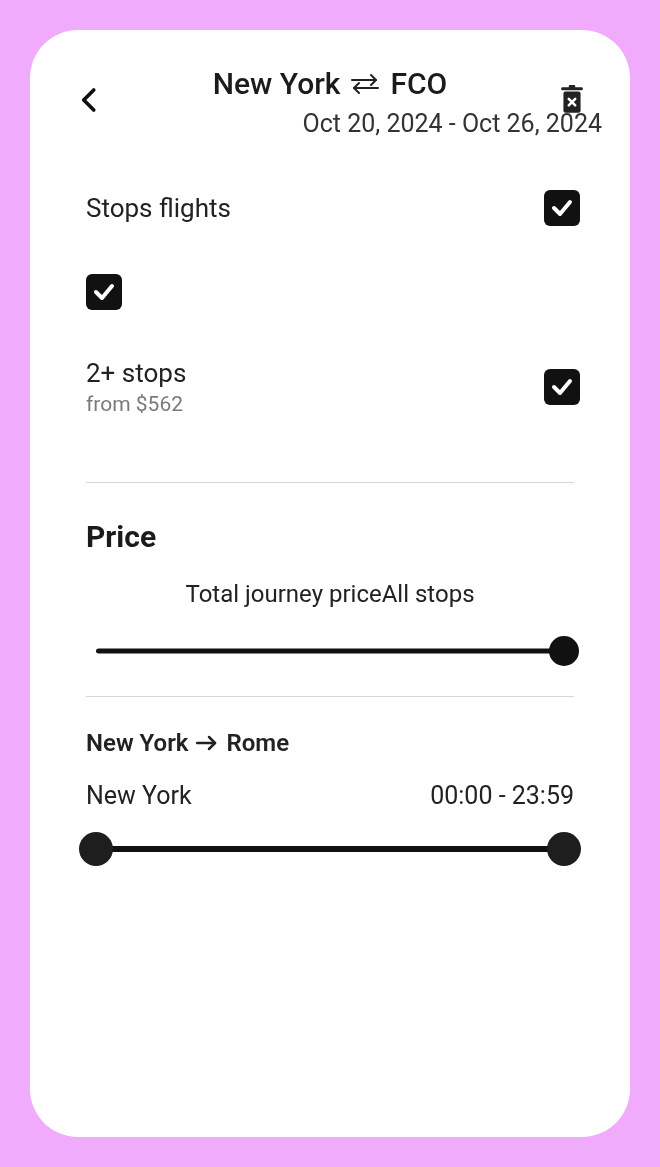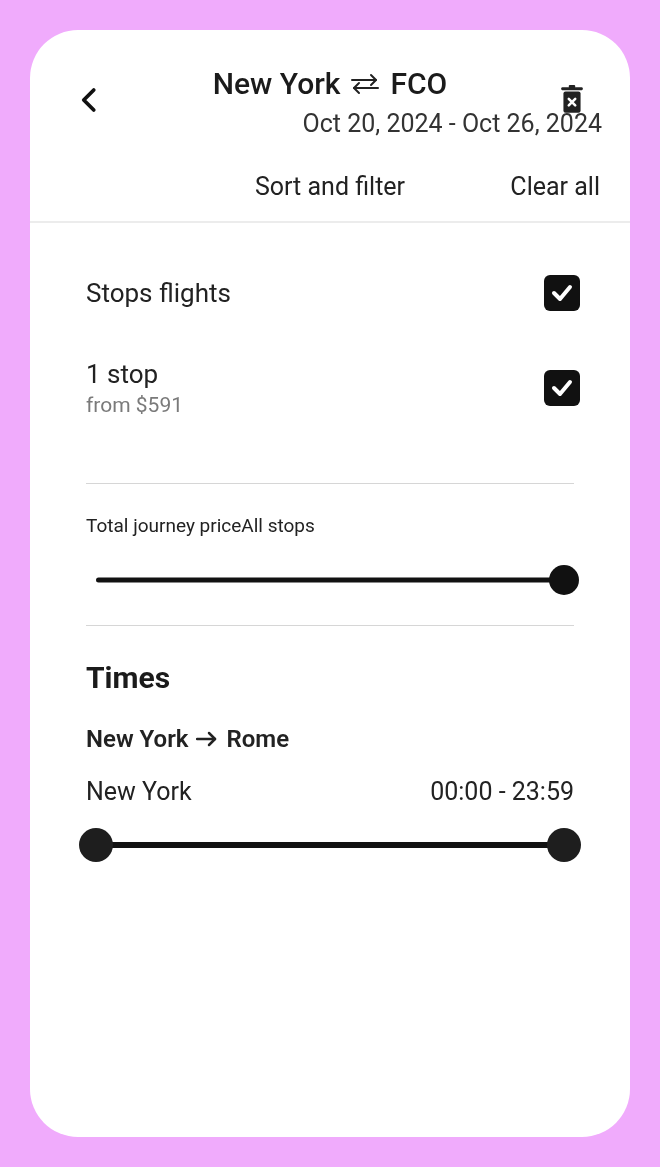--- a/index.html
+++ b/index.html
@@ -129,23 +129,23 @@
   .divider {
     height: 1px;
     background: #d6d6d6;
     margin: 18px 24px 0 24px;
   }
 
   
   .price-block { padding: 12px 0 0 0; }
   .price-row {
     display: flex;
-    justify-content: flex-start;
+    justify-content: center;
     padding: 18px 24px 0 24px;
-    font-size: 19px;
+    font-size: 24px;
     color: #222;
   }
   .slider-single {
     position: relative;
     margin: 28px 34px 30px 34px;
     height: 30px;
   }
   .track {
     position: absolute;
     left: 0; right: 0; top: 50%;
@@ -230,74 +230,74 @@
       <div class="trash-btn">
         <svg width="26" height="30" viewBox="0 0 24 28">
           <rect x="4" y="6" width="16" height="20" rx="2" fill="#222"></rect>
           <rect x="2" y="2" width="20" height="3" rx="1" fill="#222"></rect>
           <rect x="9" y="0" width="6" height="3" rx="1" fill="#222"></rect>
           <path d="M9 13 L15 19 M15 13 L9 19" stroke="#fff" stroke-width="2.4" stroke-linecap="round"></path>
         </svg>
       </div>
     </div>
 
-    <div class="subhead">
-      <div class="spacer-left"></div>
-      <div class="center-title">Sort and filter</div>
-      <div class="clear-wrap">
-        <span class="clear">Clear all</span>
-      </div>
-    </div>
 
     <div class="content">
 
 
       <div class="stop-list">
         <div class="stop-row">
           <div class="stop-text">
             <div class="label">Stops flights</div>
           </div>
           <div class="checkbox">
             <svg width="24" height="24" viewBox="0 0 24 24" fill="none" stroke="#fff" stroke-width="4" stroke-linecap="round" stroke-linejoin="round">
                 <polyline points="4 12 10 18 20 6"></polyline>
               </svg>
           </div>
         </div>
 
         <div class="stop-row">
-          <div class="stop-text">
-            <div class="label">1 stop</div>
-            <div class="from">from $591</div>
-          </div>
           <div class="checkbox">
             <svg width="24" height="24" viewBox="0 0 24 24" fill="none" stroke="#fff" stroke-width="4" stroke-linecap="round" stroke-linejoin="round">
                 <polyline points="4 12 10 18 20 6"></polyline>
               </svg>
           </div>
         </div>
 
+        <div class="stop-row">
+          <div class="stop-text">
+            <div class="label">2+ stops</div>
+            <div class="from">from $562</div>
+          </div>
+          <div class="checkbox">
+            <svg width="24" height="24" viewBox="0 0 24 24" fill="none" stroke="#fff" stroke-width="4" stroke-linecap="round" stroke-linejoin="round">
+                <polyline points="4 12 10 18 20 6"></polyline>
+              </svg>
+          </div>
+        </div>
       </div>
 
       <div class="divider"></div>
 
       <div class="price-block">
+        <div class="section-title">Price</div>
         <div class="price-row">
           <span>Total journey price</span>
           <span>All stops</span>
         </div>
         <div class="slider-single">
           <div class="track"></div>
           <div class="knob right"></div>
         </div>
       </div>
 
       <div class="divider"></div>
 
       <div class="times-block">
-        <div class="section-title">Times</div>
         <div class="times-sub">
           <span>New York</span>
           <span>
             <svg width="22" height="16" viewBox="0 0 22 16" fill="none" stroke="#222" stroke-width="2.5" stroke-linecap="round" stroke-linejoin="round">
               <line x1="1" y1="8" x2="19" y2="8"></line>
               <polyline points="13 2 19 8 13 14"></polyline>
             </svg>
           </span>
           <span>Rome</span>
         </div>

